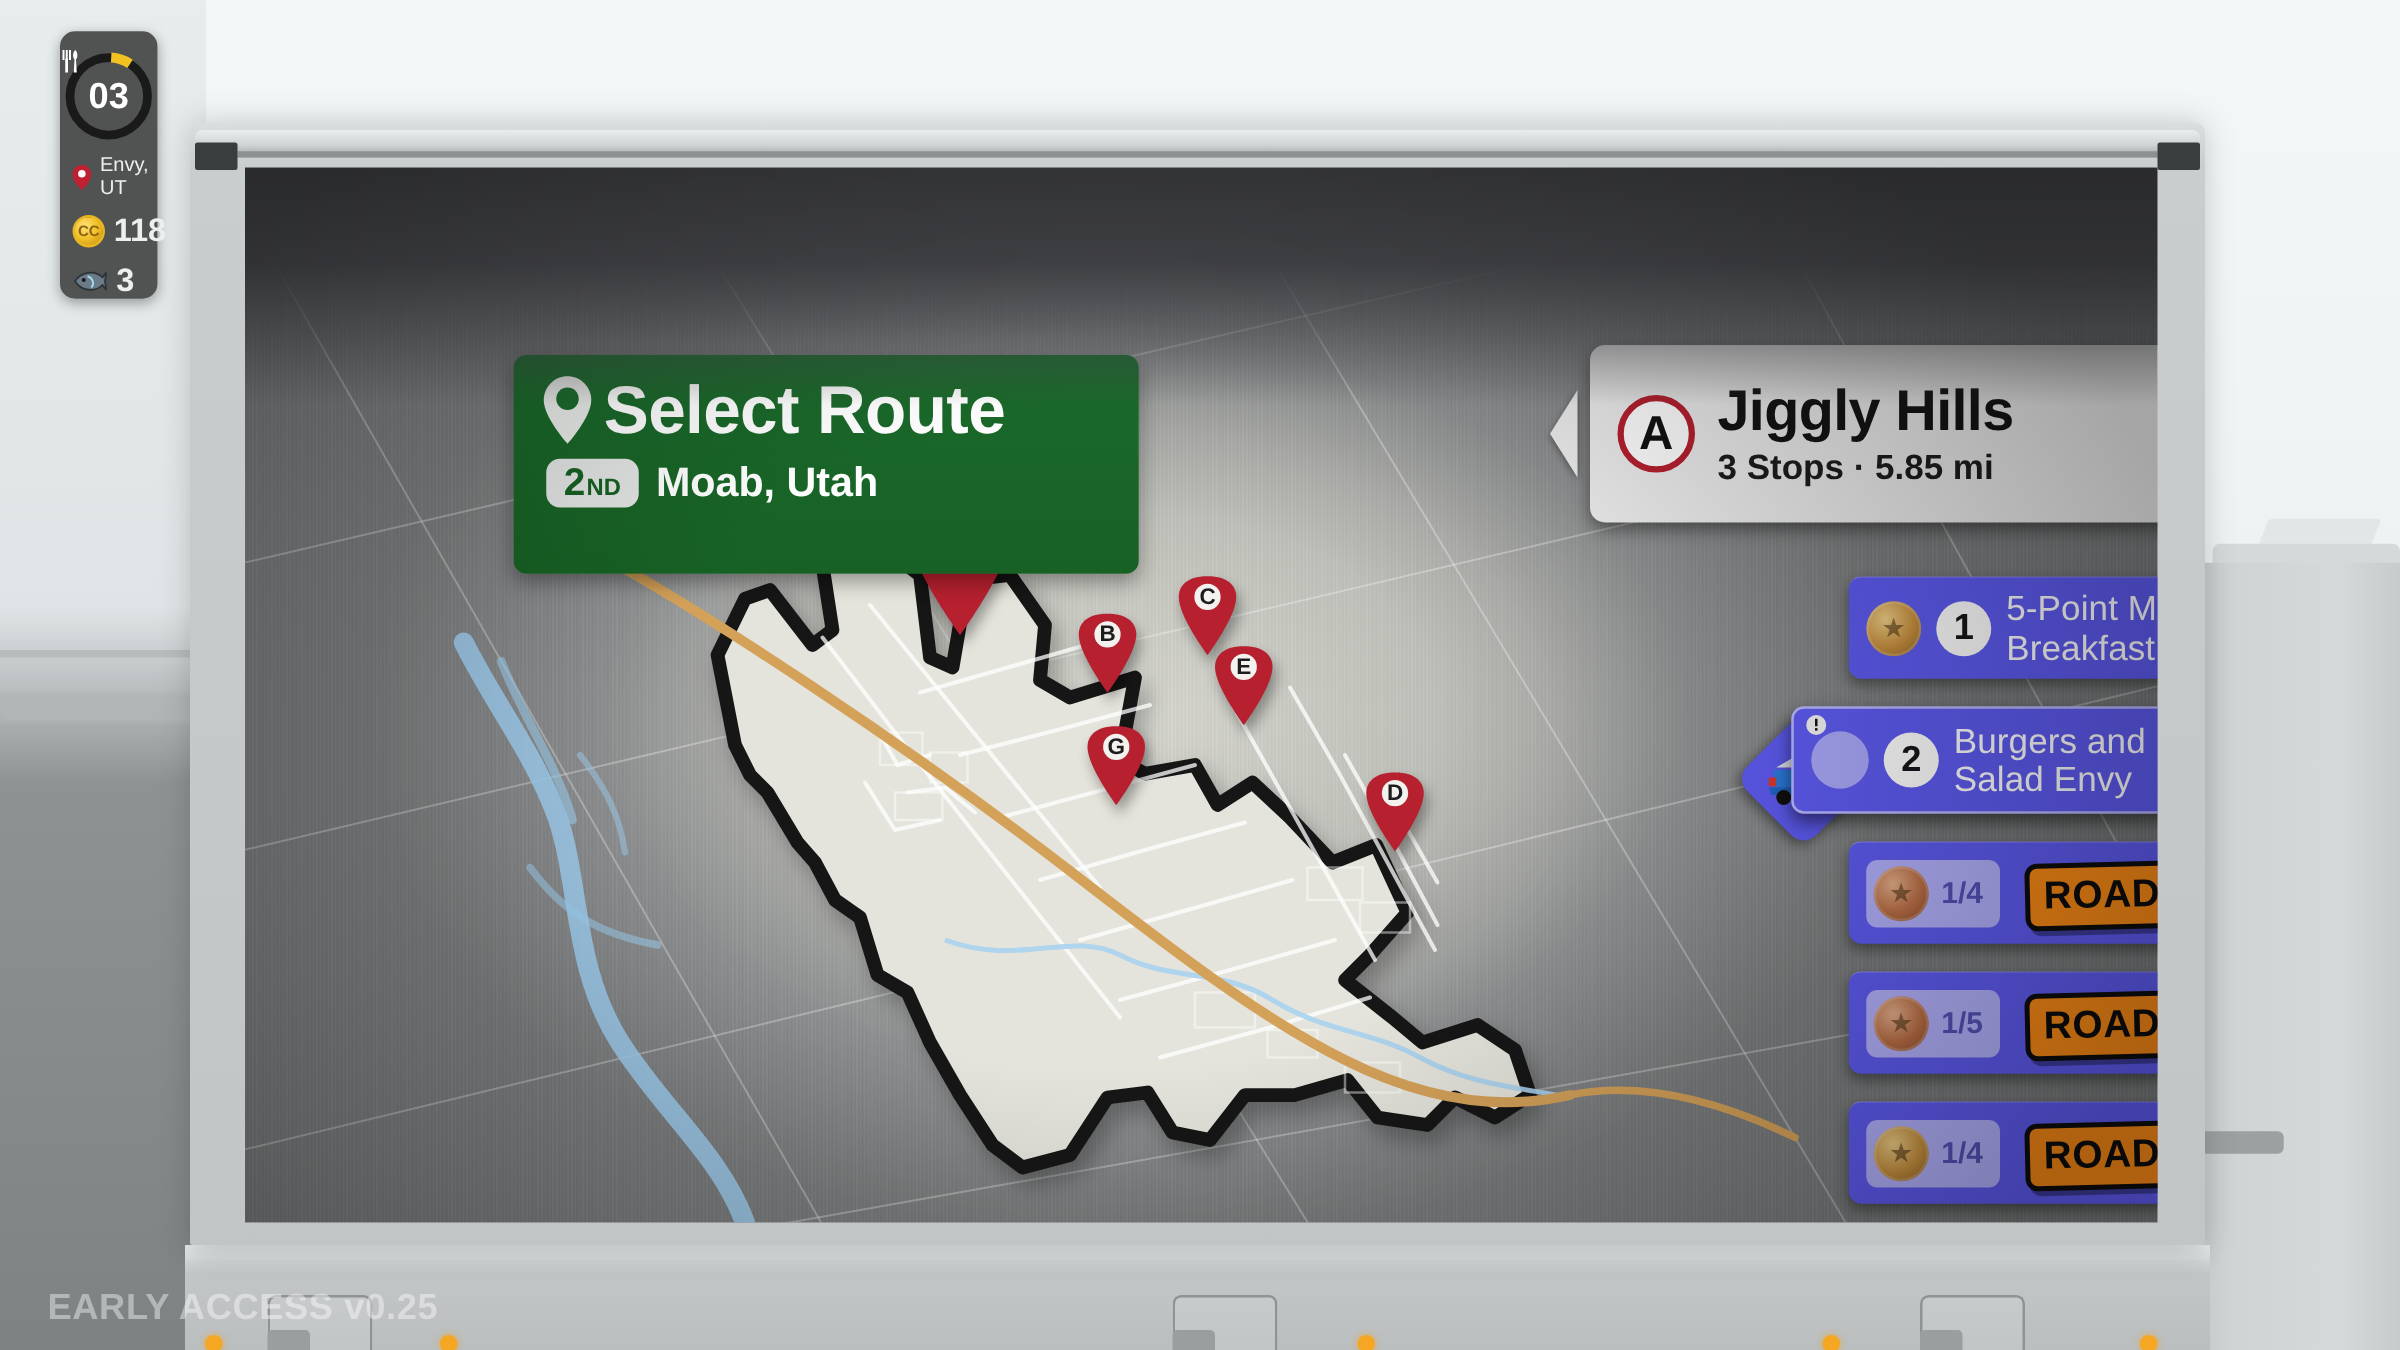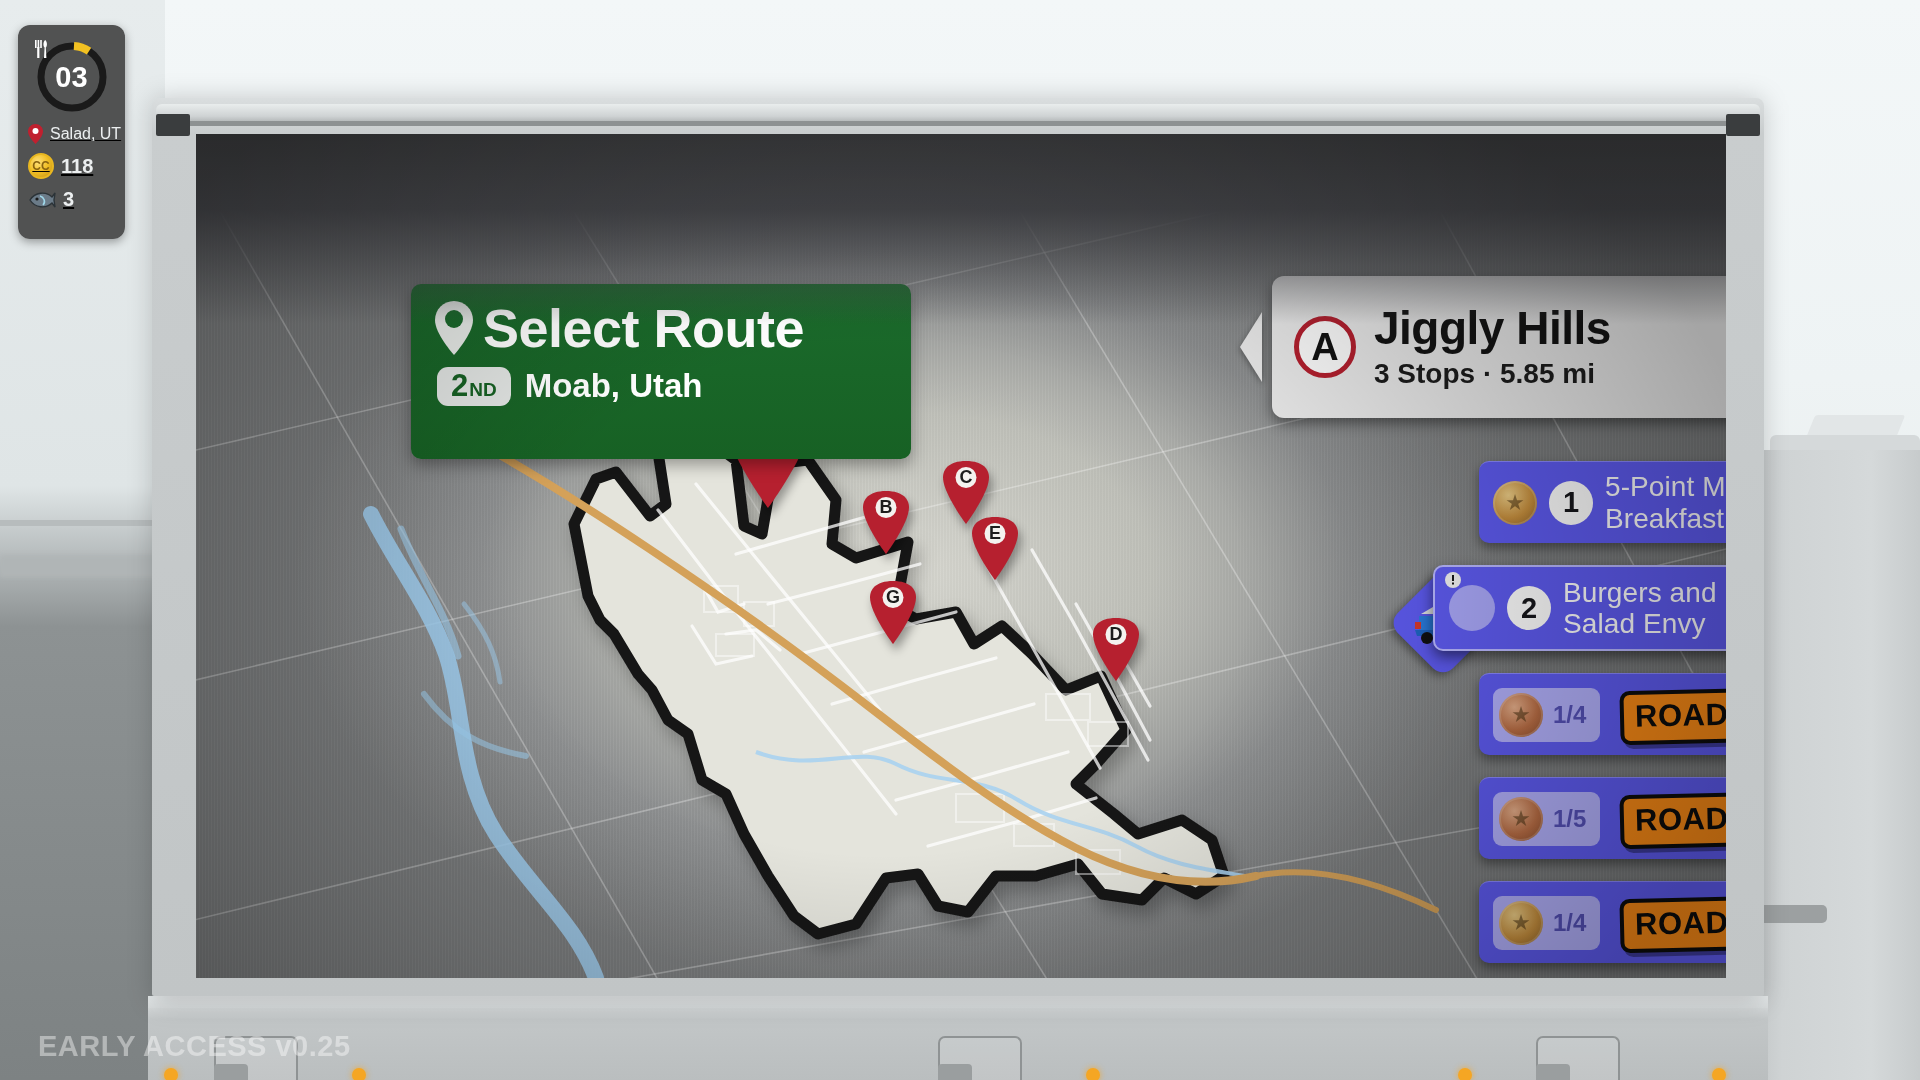--- a/index.html
+++ b/index.html
@@ -289,37 +289,36 @@
   }
   .truck-diamond {
     position:absolute; inset:0; background:#5e5bf0;
     border-radius:14px; transform:rotate(45deg);
     box-shadow:0 4px 10px rgba(0,0,0,0.45);
   }
   .truck-marker svg { position:absolute; left:9px; top:16px; }
 
   
   .hud {
-    position:absolute; left:18px; top:25px; width:107px; height:214px;
+    position:absolute; left:48px; top:25px; width:78px; height:214px;
     background:rgba(68,68,68,0.92); border-radius:12px;
     box-shadow:0 3px 10px rgba(0,0,0,0.35);
     padding:10px 0 0 0;
-    text-decoration:underline;
   }
   .hud-ring { position:relative; width:76px; height:76px; margin:4px auto 0 auto; }
   .hud-ring svg { position:absolute; inset:0; }
   .hud-ring-label {
     position:absolute; inset:0; display:flex; align-items:center; justify-content:center;
     gap:1px; color:#fff; font-size:29px; font-weight:700;
   }
   .hud-row {
     display:flex; align-items:center; gap:7px; padding:0 0 0 10px; margin-top:9px;
   }
   .hud-row .txt { color:#eceff0; font-size:16px; font-weight:500; }
-  .hud-row .txt.big { font-size:20px; font-weight:700; }
+  .hud-row .txt.big { font-size:26px; font-weight:700; }
   .hud-pin { width:15px; height:20px; flex:0 0 auto; }
   .hud-coin {
     width:26px; height:26px; border-radius:50%; flex:0 0 auto;
     background:radial-gradient(circle at 35% 32%, #ffe07a 0%, #f2c027 48%, #c08d12 100%);
     border:2px solid #e8b721;
     display:flex; align-items:center; justify-content:center;
     font-size:12px; font-weight:700; color:#8a6410;
   }
   .hud-fish { width:28px; height:22px; flex:0 0 auto; }
 
@@ -661,21 +660,21 @@
     </div>
   </div>
 
   <div class="hud-row">
     <span class="hud-pin">
       <svg viewBox="0 0 15 20">
           <path d="M7.5,0 C3.4,0 0,3.4 0,7.5 C0,13 7.5,20 7.5,20 C7.5,20 15,13 15,7.5 C15,3.4 11.6,0 7.5,0 Z" fill="#c0202f"></path>
           <circle cx="7.5" cy="7" r="3" fill="#fff"></circle>
         </svg>
     </span>
-    <span class="txt">Salad, UT</span>
+    <span class="txt">Envy, UT</span>
   </div>
 
   <div class="hud-row">
     <span class="hud-coin">CC</span>
     <span class="txt big">118</span>
   </div>
 
   <div class="hud-row">
     <span class="hud-fish">
       <svg viewBox="0 0 28 22">

